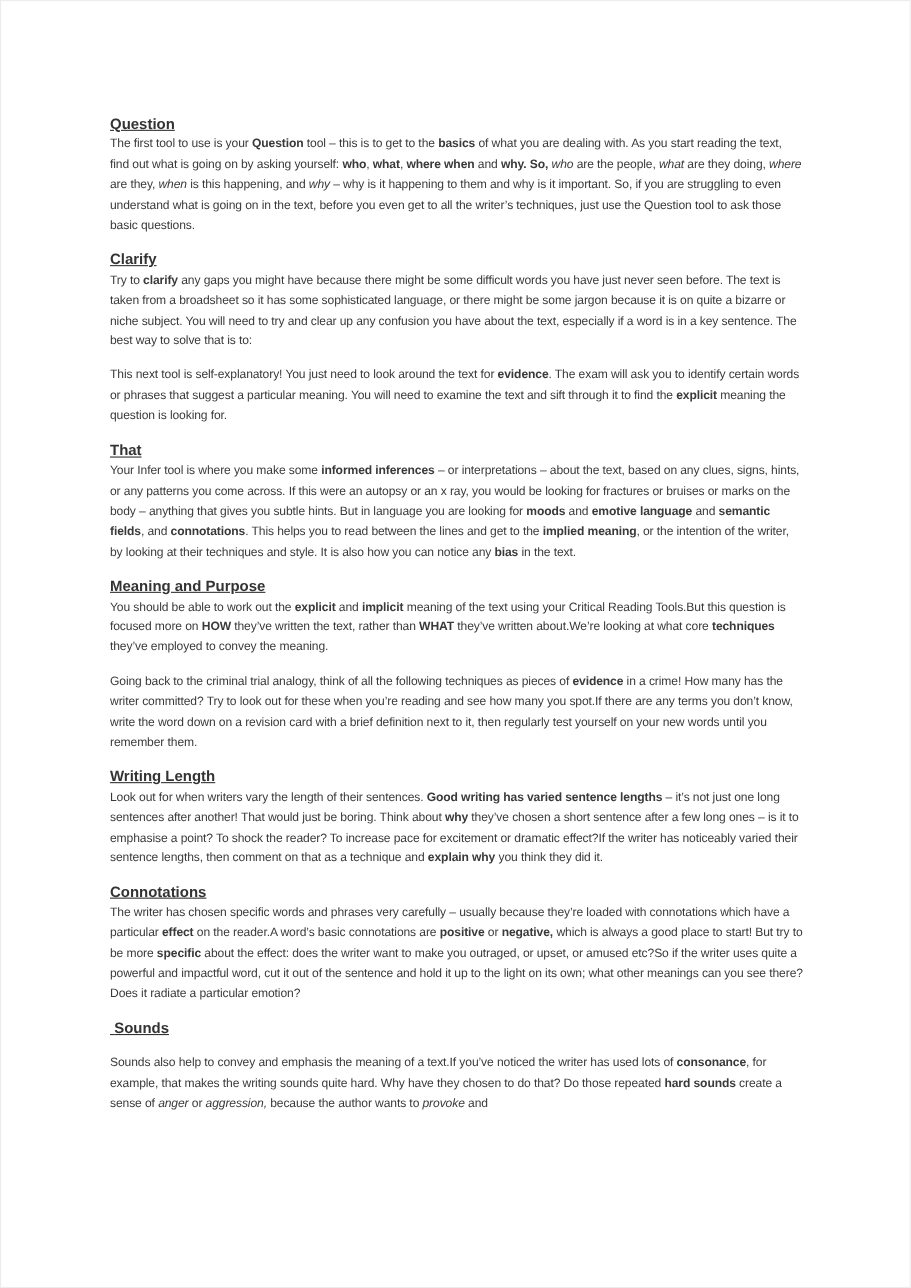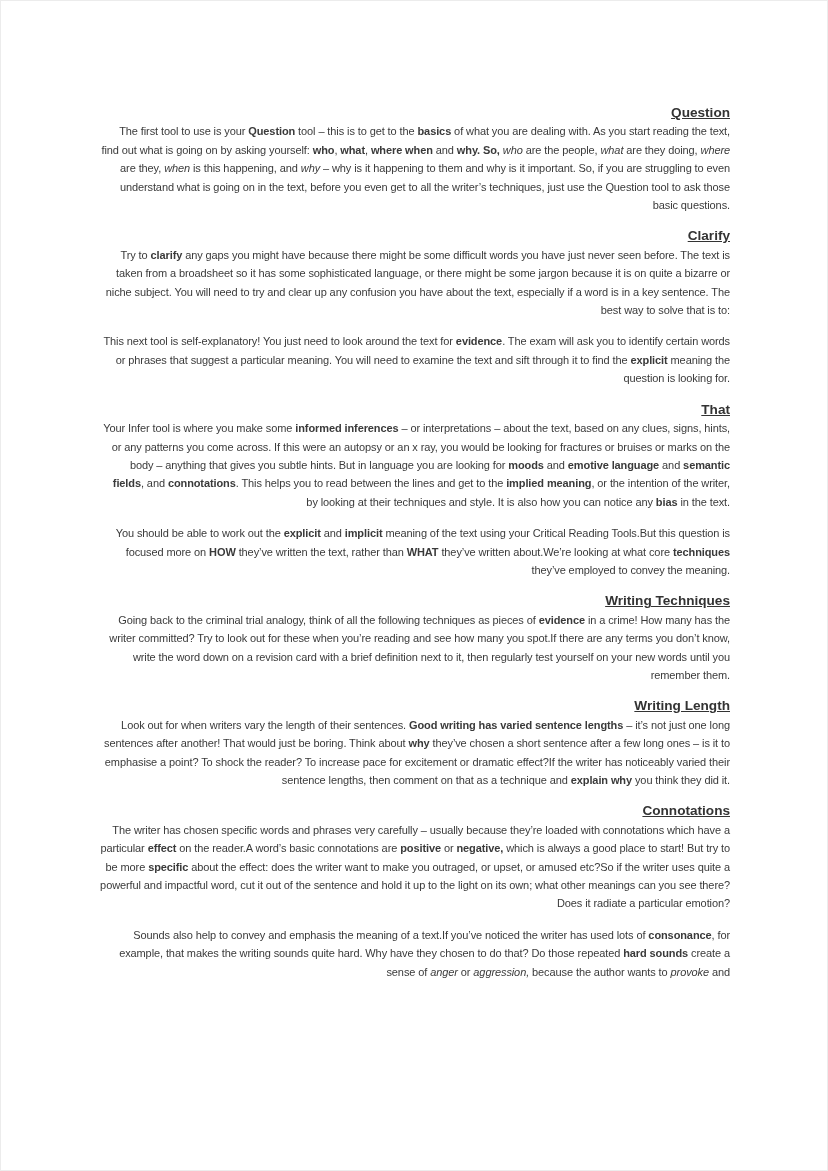--- a/index.html
+++ b/index.html
@@ -11,21 +11,21 @@
     position: relative;
     width: 828px;
     min-height: 1171px;
     box-sizing: border-box;
     background: #ffffff;
     border: 1px solid #ececec;
     padding: 103px 97px 60px 99px;
     font-family: "Liberation Sans", sans-serif;
     color: #3a3a3a;
   }
-  .doc-section { margin: 0; text-align: right; }
+  .doc-section { margin: 0; }
   .heading {
     margin: 0;
     font-size: 13.6px;
     line-height: 18.4px;
     font-weight: bold;
     text-decoration: underline;
     white-space: pre-wrap;
     color: #333333;
   }
   .heading.gap { margin-bottom: 13px; }
@@ -50,31 +50,32 @@
       <section class="doc-section">
         <h3 class="heading">Clarify</h3>
         <p class="para"><span class="">Try to </span><span class="b">clarify</span><span class=""> any gaps you might have because there might be some difficult words you have just never seen before. The text is taken from a broadsheet so it has some sophisticated language, or there might be some jargon because it is on quite a bizarre or niche subject. You will need to try and clear up any confusion you have about the text, especially if a word is in a key sentence. The best way to solve that is to:</span></p>
         <p class="para"><span class="">This next tool is self-explanatory! You just need to look around the text for </span><span class="b">evidence</span><span class="">. The exam will ask you to identify certain words or phrases that suggest a particular meaning. You will need to examine the text and sift through it to find the </span><span class="b">explicit</span><span class=""> meaning the question is looking for.</span></p>
       </section>
       <section class="doc-section">
         <h3 class="heading">That</h3>
         <p class="para"><span class="">Your Infer tool is where you make some </span><span class="b">informed inferences</span><span class=""> – or interpretations – about the text, based on any clues, signs, hints, or any patterns you come across. If this were an autopsy or an x ray, you would be looking for fractures or bruises or marks on the body – anything that gives you subtle hints. But in language you are looking for </span><span class="b">moods</span><span class=""> and </span><span class="b">emotive language</span><span class=""> and </span><span class="b">semantic fields</span><span class="">, and </span><span class="b">connotations</span><span class="">. This helps you to read between the lines and get to the </span><span class="b">implied meaning</span><span class="">, or the intention of the writer, by looking at their techniques and style. It is also how you can notice any </span><span class="b">bias</span><span class=""> in the text.</span></p>
       </section>
       <section class="doc-section">
+        <h3 class="heading">Meaning and Purpose</h3>
         <p class="para"><span class="">You should be able to work out the </span><span class="b">explicit</span><span class=""> and </span><span class="b">implicit</span><span class=""> meaning of the text using your Critical Reading Tools.But this question is focused more on </span><span class="b">HOW</span><span class=""> they’ve written the text, rather than </span><span class="b">WHAT</span><span class=""> they’ve written about.We’re looking at what core </span><span class="b">techniques</span><span class=""> they’ve employed to convey the meaning.</span></p>
       </section>
       <section class="doc-section">
-        <h3 class="heading">Writing Techniques</h3>
         <p class="para"><span class="">Going back to the criminal trial analogy, think of all the following techniques as pieces of </span><span class="b">evidence</span><span class=""> in a crime! How many has the writer committed? Try to look out for these when you’re reading and see how many you spot.If there are any terms you don’t know, write the word down on a revision card with a brief definition next to it, then regularly test yourself on your new words until you remember them.</span></p>
       </section>
       <section class="doc-section">
         <h3 class="heading">Writing Length</h3>
         <p class="para"><span class="">Look out for when writers vary the length of their sentences. </span><span class="b">Good writing has varied sentence lengths</span><span class=""> – it’s not just one long sentences after another! That would just be boring. Think about </span><span class="b">why</span><span class=""> they’ve chosen a short sentence after a few long ones – is it to emphasise a point? To shock the reader? To increase pace for excitement or dramatic effect?If the writer has noticeably varied their sentence lengths, then comment on that as a technique and </span><span class="b">explain why</span><span class=""> you think they did it.</span></p>
       </section>
       <section class="doc-section">
         <h3 class="heading">Connotations</h3>
         <p class="para"><span class="">The writer has chosen specific words and phrases very carefully – usually because they’re loaded with connotations which have a particular </span><span class="b">effect</span><span class=""> on the reader.A word’s basic connotations are </span><span class="b">positive</span><span class=""> or </span><span class="b">negative,</span><span class=""> which is always a good place to start! But try to be more </span><span class="b">specific</span><span class=""> about the effect: does the writer want to make you outraged, or upset, or amused etc?So if the writer uses quite a powerful and impactful word, cut it out of the sentence and hold it up to the light on its own; what other meanings can you see there? Does it radiate a particular emotion?</span></p>
       </section>
       <section class="doc-section">
+        <h3 class="heading gap"> Sounds</h3>
         <p class="para"><span class="">Sounds also help to convey and emphasis the meaning of a text.If you’ve noticed the writer has used lots of </span><span class="b">consonance</span><span class="">, for example, that makes the writing sounds quite hard. Why have they chosen to do that? Do those repeated </span><span class="b">hard sounds</span><span class=""> create a sense of </span><span class="i">anger</span><span class=""> or </span><span class="i">aggression,</span><span class=""> because the author wants to </span><span class="i">provoke</span><span class=""> and</span></p>
       </section>
     </div>
 </div>
 
 </body></html>

